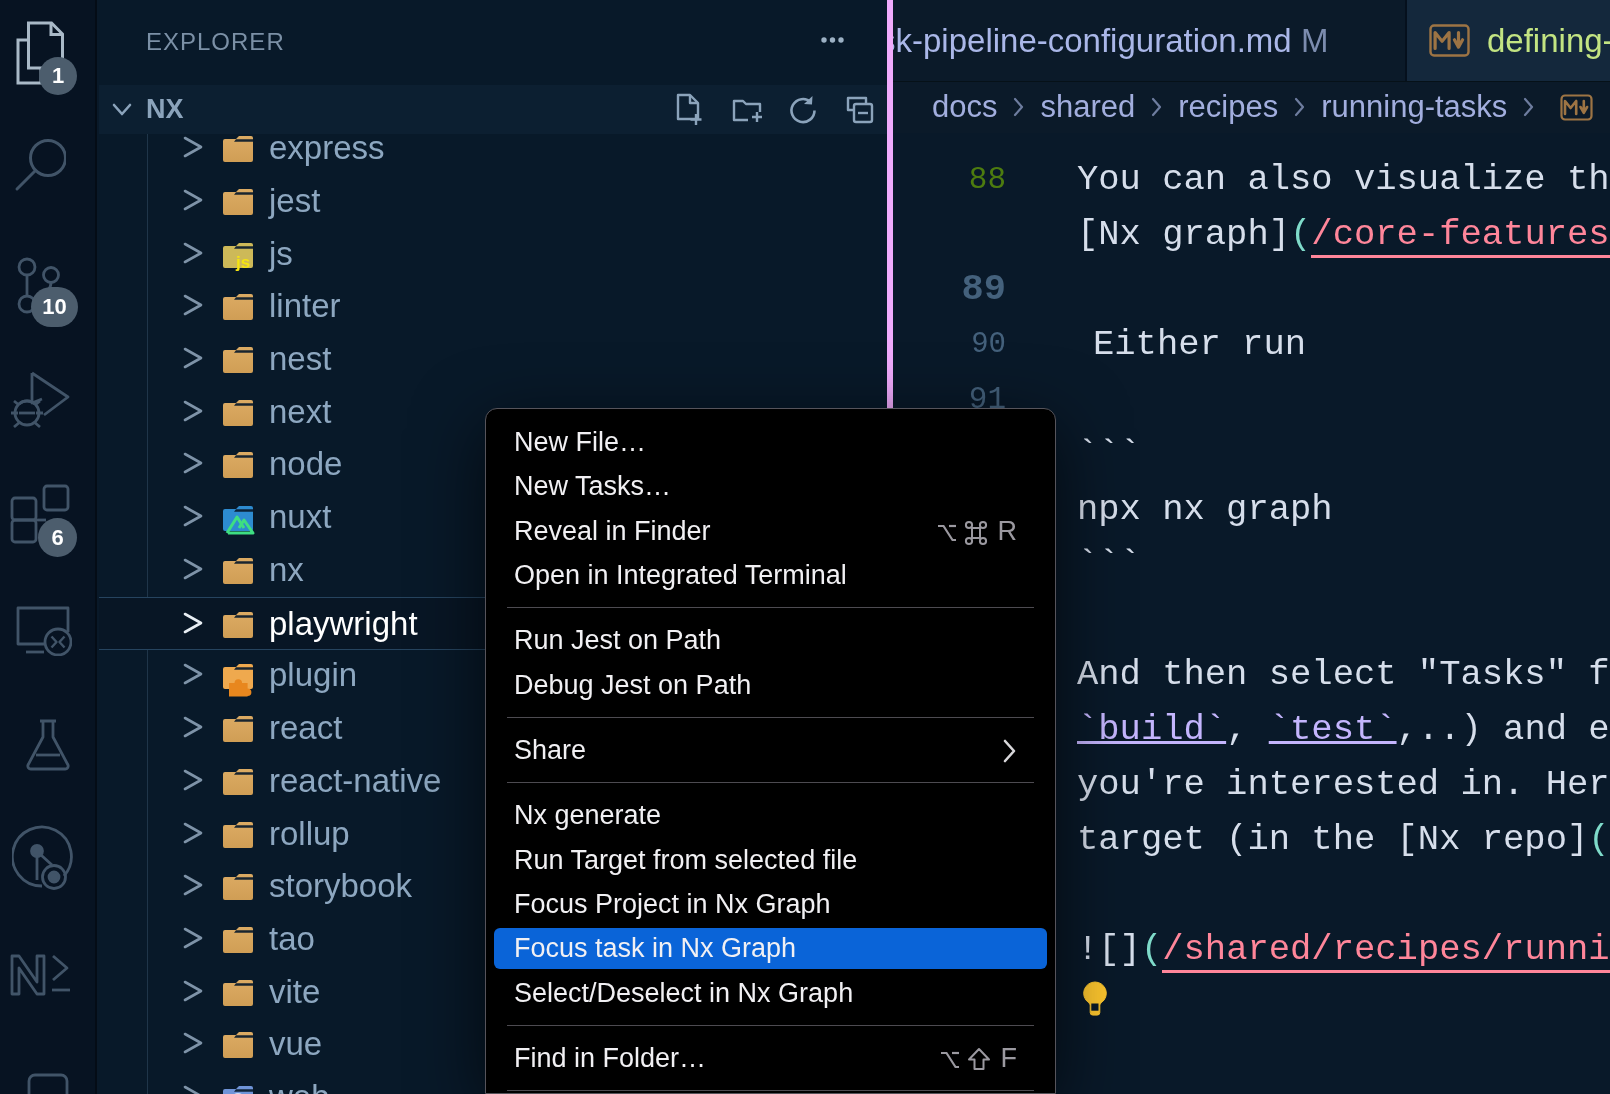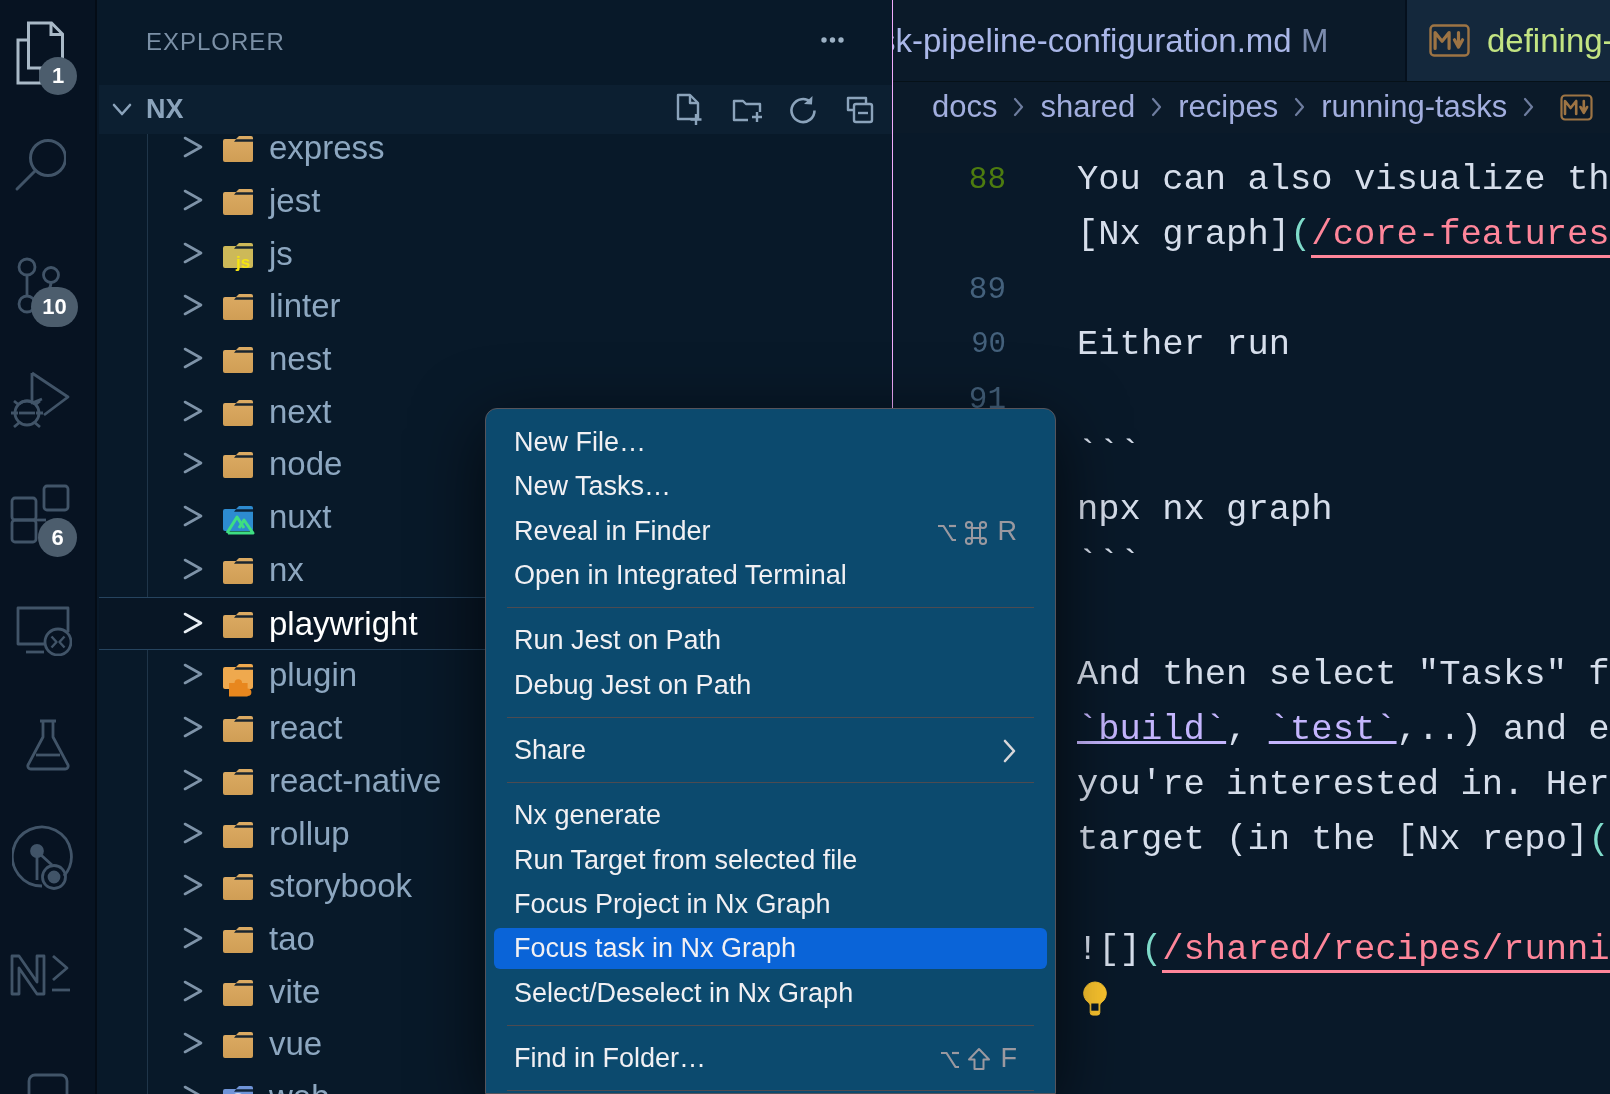--- a/index.html
+++ b/index.html
@@ -1,19 +1,19 @@
 <!DOCTYPE html>
 <html><head><meta charset="utf-8"><style>
 * { margin:0; padding:0; box-sizing:border-box; -webkit-font-smoothing:antialiased; }
 html,body { width:1610px; height:1094px; overflow:hidden; background:#091929; }
 body { font-family:"Liberation Sans", sans-serif; }
 #root { position:absolute; inset:0; width:1610px; height:1094px; overflow:hidden; }
 .abs { position:absolute; }
 #activity { position:absolute; left:0; top:0; width:97px; height:1094px; background:#071322; border-right:2px solid #040c16; }
-#sidebar { position:absolute; left:99px; top:0; width:794px; height:1094px; background:#081929; overflow:hidden; border-right:1px solid #f0abfc; }
+#sidebar { position:absolute; left:99px; top:0; width:794px; height:1094px; background:#081929; overflow:hidden; border-right:6px solid #f0abfc; }
 #editor { position:absolute; left:893px; top:0; width:717px; height:1094px; background:#091929; }
 .badge { position:absolute; background:#4c5d6d; color:#fff; font-weight:bold; display:flex; align-items:center; justify-content:center; }
 .row { position:absolute; left:0; width:794px; height:53px; }
 .row .lbl { position:absolute; left:170px; font-size:33px; color:#8da7c0; white-space:pre; }
 .cl { position:absolute; left:0; width:717px; height:55px; line-height:55px; white-space:pre; font-family:"Liberation Mono", monospace; font-size:35.5px; color:#d6deeb; }
 .teal { color:#7fdbca; }
 .pink { color:#ff869a; }
 .grn { color:#c4b5fd;text-decoration:underline; }
 .mi { position:relative; height:44.33px; margin:0 8px; border-radius:6px; }
 .mi .t { position:absolute; left:20px; top:7px; font-size:27px; color:#f1f0f3; white-space:pre; }
@@ -48,22 +48,22 @@
         </svg><span style="margin-left:10px;display:flex;"><svg width="33" height="27" viewBox="0 0 33 27" style="">
             <g fill="none" stroke="#9d7444">
 <rect x="1.5" y="1.5" width="30" height="24" rx="3.5" stroke-width="2.2"></rect>
 <path d="M5.0 20.0 V7.0 L10.6 14.0 L16.2 7.0 V20.0" stroke-width="2.6" stroke-linejoin="round" stroke-linecap="round"></path>
 <path d="M23.8 7.0 V14.9 M20.5 13.0 L23.8 18.9 L27.1 13.0" stroke-width="2.6" stroke-linejoin="round" stroke-linecap="round"></path>
 </g>
           </svg></span></div>
 <div class="abs" style="left:0;top:133px;width:717px;height:961px;overflow:hidden;">
 <div class="cl" style="top:18.5px;"><span class="abs" style="right:604px;top:0;font-size:31px;color:#4d7c0f;font-family:'Liberation Mono',monospace;line-height:55px;">88</span><span class="abs" style="left:184px;top:0;">You can also visualize th</span></div>
 <div class="cl" style="top:73.5px;"><span class="abs" style="left:184px;top:0;">[Nx graph]<span class="teal">(</span><span class="pink" style="border-bottom:3px solid #ff869a">/core-features</span></span></div>
-<div class="cl" style="top:128.5px;"><span class="abs" style="right:604px;top:0;font-size:31px;color:#44617c;font-family:'Liberation Mono',monospace;line-height:55px;">89</span><span class="abs" style="left:184px;top:0;"></span></div>
-<div class="cl" style="top:183.5px;"><span class="abs" style="right:604px;top:0;font-size:29px;color:#44617c;font-family:'Liberation Mono',monospace;line-height:55px;">90</span><span class="abs" style="left:184px;top:0;text-align:right;">Either run</span></div>
+<div class="cl" style="top:128.5px;"><span class="abs" style="right:604px;top:0;font-size:37px;color:#44617c;font-family:'Liberation Mono',monospace;line-height:55px;font-weight:bold;">89</span><span class="abs" style="left:184px;top:0;"></span></div>
+<div class="cl" style="top:183.5px;"><span class="abs" style="right:604px;top:0;font-size:29px;color:#44617c;font-family:'Liberation Mono',monospace;line-height:55px;">90</span><span class="abs" style="left:200px;top:0;text-align:right;">Either run</span></div>
 <div class="cl" style="top:238.5px;"><span class="abs" style="right:604px;top:0;font-size:31px;color:#44617c;font-family:'Liberation Mono',monospace;line-height:55px;">91</span><span class="abs" style="left:184px;top:0;"></span></div>
 <div class="cl" style="top:293.5px;"><span class="abs" style="left:184px;top:0;">```</span></div>
 <div class="cl" style="top:348.5px;"><span class="abs" style="left:184px;top:0;">npx nx graph</span></div>
 <div class="cl" style="top:403.5px;"><span class="abs" style="left:184px;top:0;">```</span></div>
 <div class="cl" style="top:458.5px;"><span class="abs" style="left:184px;top:0;"></span></div>
 <div class="cl" style="top:513.5px;"><span class="abs" style="left:184px;top:0;">And then select "Tasks" f</span></div>
 <div class="cl" style="top:568.5px;"><span class="abs" style="left:184px;top:0;"><span class="grn">`build`</span>, <span class="grn">`test`</span>,..) and e</span></div>
 <div class="cl" style="top:623.5px;"><span class="abs" style="left:184px;top:0;">you're interested in. Her</span></div>
 <div class="cl" style="top:678.5px;"><span class="abs" style="left:184px;top:0;">target (in the [Nx repo]<span class="teal">(</span></span></div>
 <div class="cl" style="top:733.5px;"><span class="abs" style="left:184px;top:0;"></span></div>
@@ -477,21 +477,21 @@
 <g fill="none" stroke="#415468" stroke-width="2.8">
 <path d="M2 40 v-38 h7 l18 26 v-26 h7 v38 h-7 l-18 -26 v26 z" stroke-linejoin="round"></path>
 <path d="M43 2 l14 12 l-14 12" stroke-linejoin="round"></path>
 <path d="M42 36 h18"></path>
 </g>
         </svg></div>
 <div class="abs" style="left:26px;top:1072px;"><svg width="44" height="30" viewBox="0 0 44 30" style="">
           <rect x="3" y="3" width="38" height="38" rx="6" fill="none" stroke="#415468" stroke-width="2.8"></rect>
         </svg></div>
 </div>
-<div class="abs" style="left:485px;top:408px;width:571px;height:686px;background:#0c4a6e;border:1.5px solid #56545b;border-radius:12px 12px 0 0;box-shadow:0 18px 70px rgba(0,0,0,.65);padding-top:11px;overflow:hidden;">
+<div class="abs" style="left:485px;top:408px;width:571px;height:686px;background:#000000;border:1.5px solid #56545b;border-radius:12px 12px 0 0;box-shadow:0 18px 70px rgba(0,0,0,.65);padding-top:11px;overflow:hidden;">
 <div class="mi">
         <span class="t">New File…</span>
       </div>
 <div class="mi">
         <span class="t">New Tasks…</span>
       </div>
 <div class="mi">
         <span class="t">Reveal in Finder</span>
         <span style="position:absolute;display:flex;align-items:center;gap:7px;right:30px;top:9px;">
           <svg width="20" height="26" viewBox="0 0 20 26" style="">

